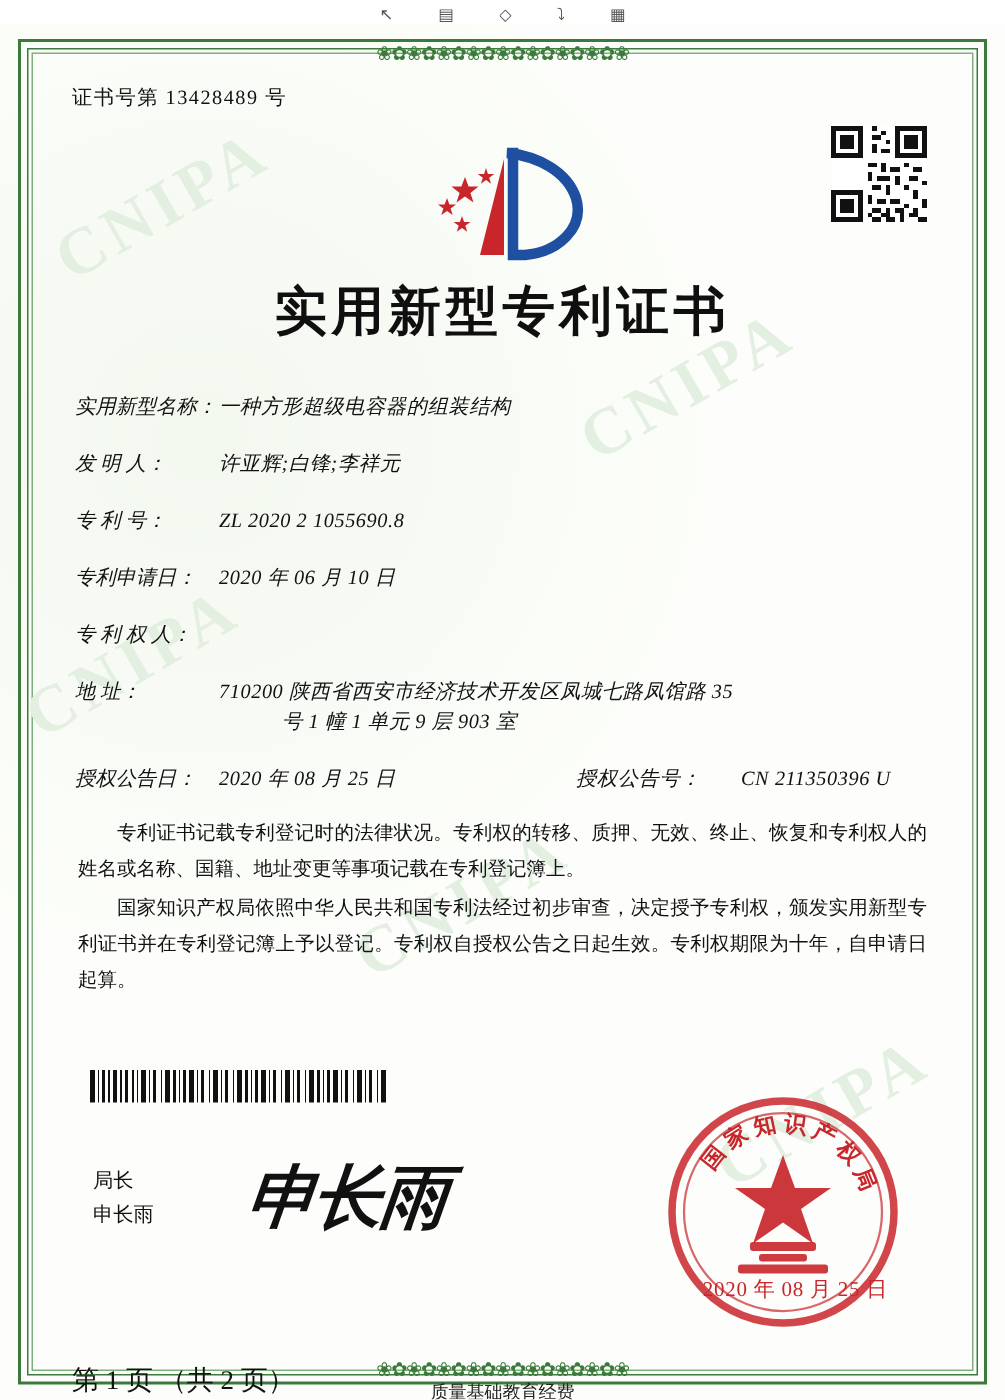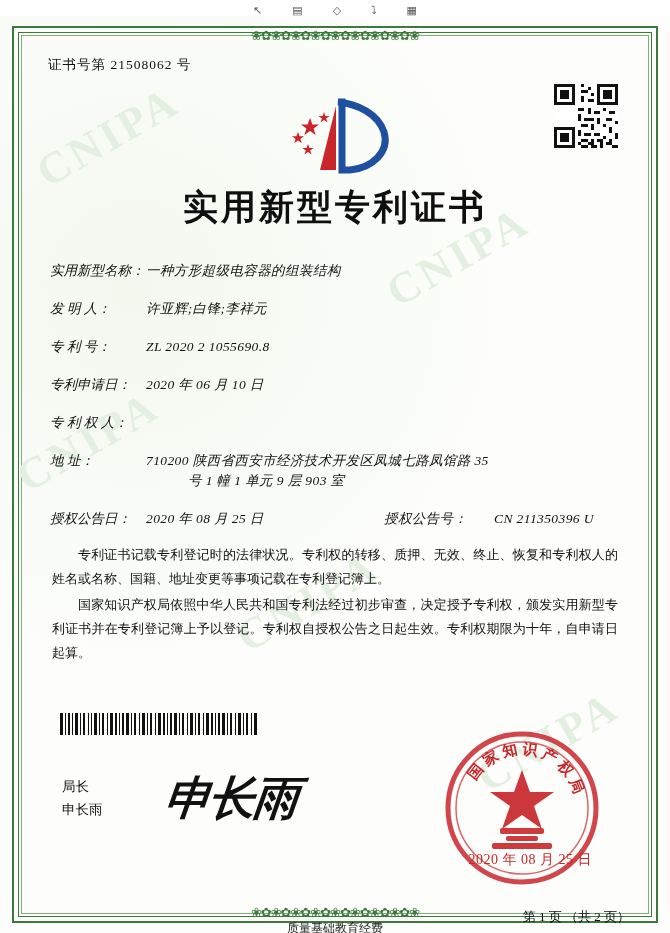--- a/index.html
+++ b/index.html
@@ -239,24 +239,24 @@
     top: 795px;
     right: 38px;
     font-size: 14px;
     color: #c8262b;
     letter-spacing: 0.5px;
   }
 
   .page-foot {
     position: absolute;
     top: 852px;
-    left: 0;
+    left: 8px;
     width: 590px;
-    text-align: right;
-    font-size: 13px;
+    text-align: left;
+    font-size: 18px;
     color: #111;
   }
 
   
   .bottom-caption {
     position: absolute;
     bottom: 0; left: 0;
     width: 670px;
     text-align: center;
     font-size: 12px;
@@ -291,21 +291,21 @@
   </div>
 
   <div class="watermark wm1">CNIPA</div>
   <div class="watermark wm2">CNIPA</div>
   <div class="watermark wm3">CNIPA</div>
   <div class="watermark wm4">CNIPA</div>
   <div class="watermark wm5">CNIPA</div>
 
   <div class="content">
 
-    <div class="cert-no">证书号第 21508062 号</div>
+    <div class="cert-no">证书号第 13428489 号</div>
 
     <div class="qr">
       <svg width="64" height="64" viewBox="0 0 21 21" shape-rendering="crispEdges">
         <rect width="21" height="21" fill="#fff"></rect>
         <g fill="#111">
           <rect x="0" y="0" width="7" height="1"></rect>
             <rect x="0" y="0" width="1" height="7"></rect>
           <rect x="6" y="0" width="1" height="7"></rect>
             <rect x="0" y="6" width="7" height="1"></rect>
           <rect x="2" y="2" width="3" height="3"></rect>

